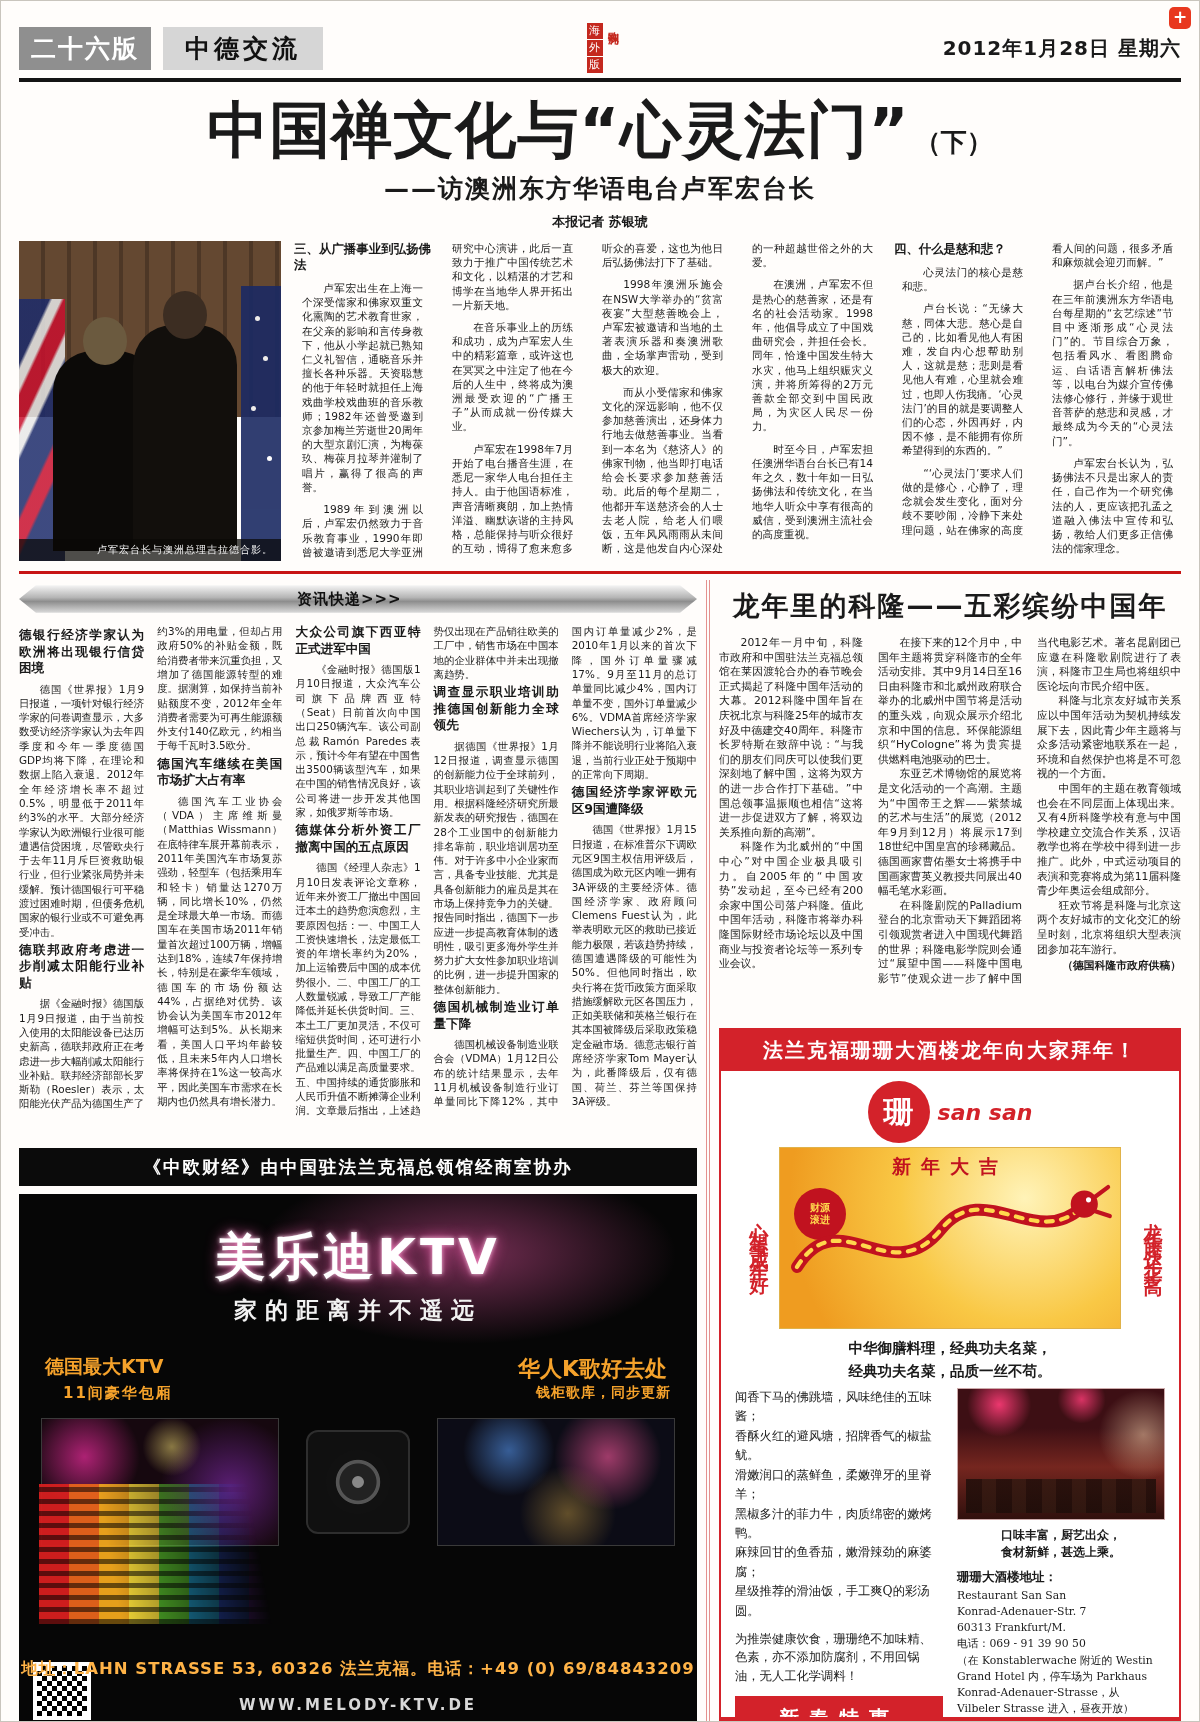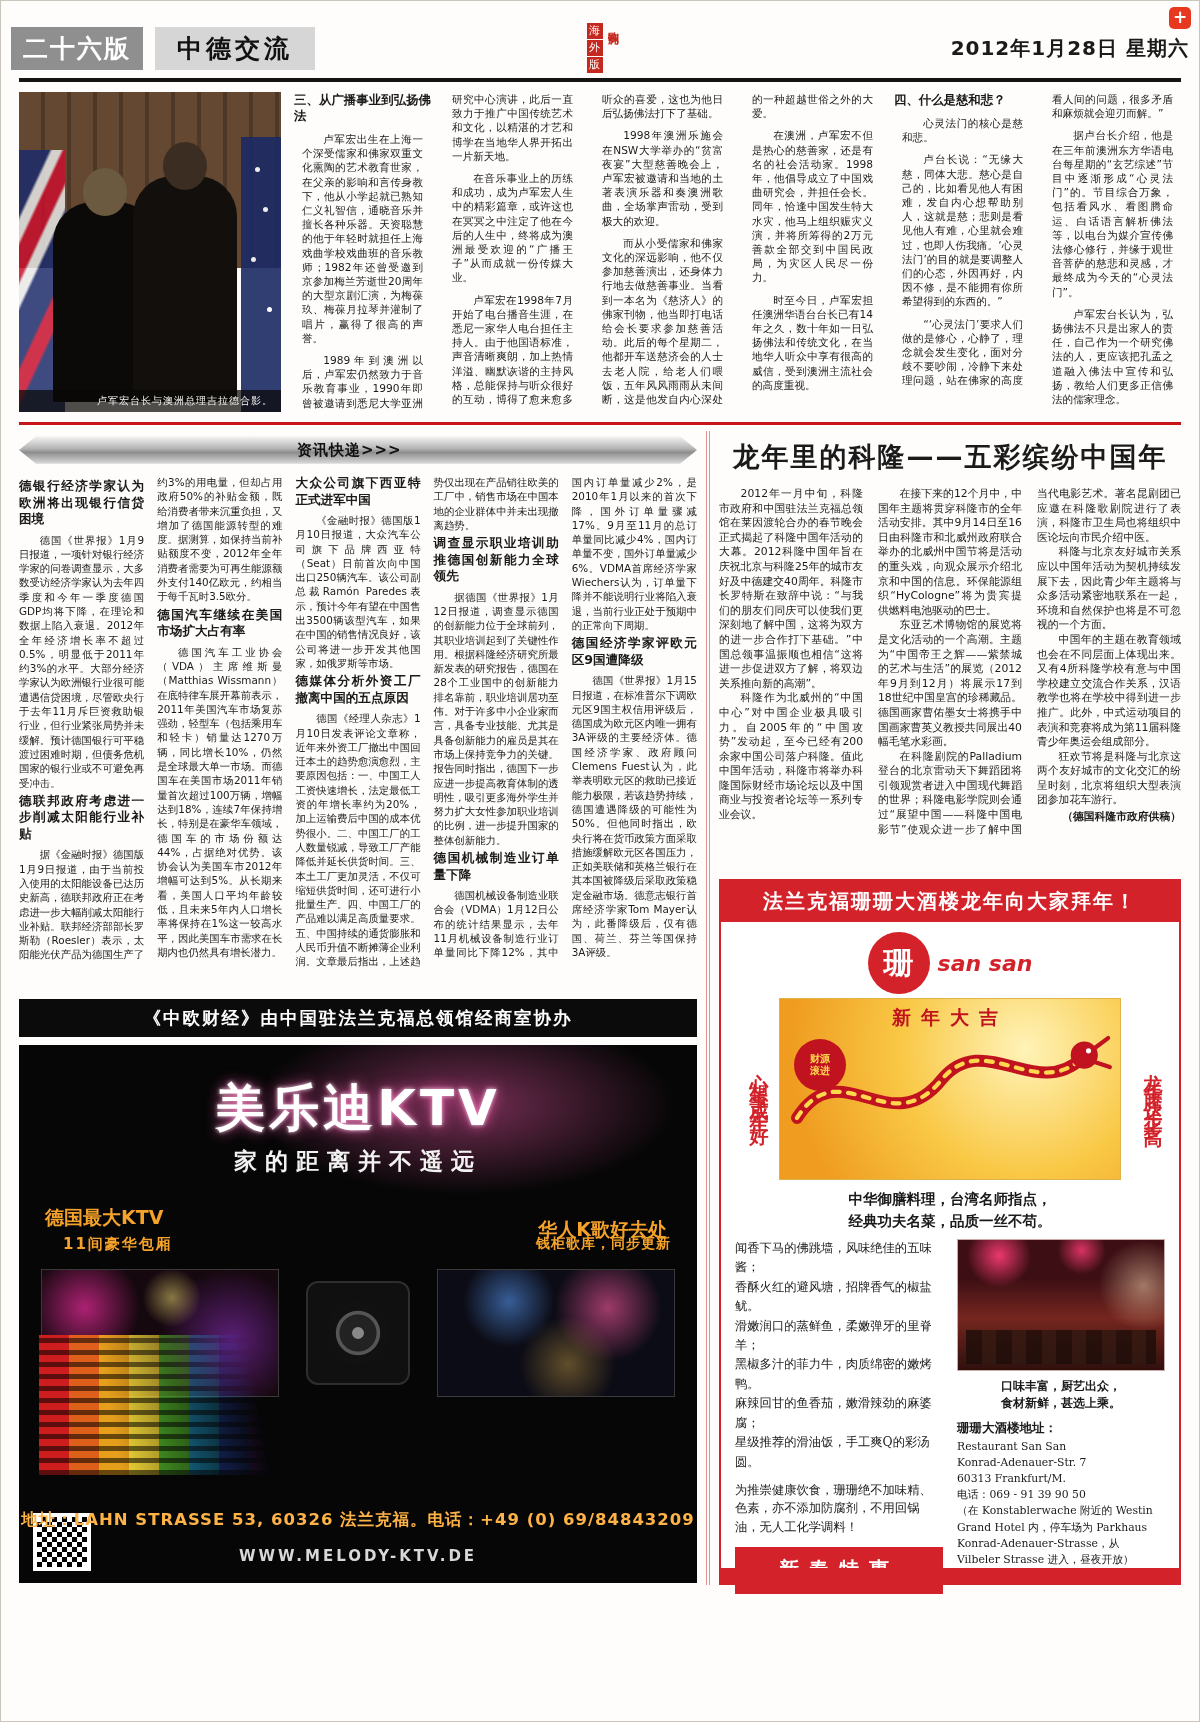--- a/index.html
+++ b/index.html
@@ -7,21 +7,21 @@
   .page {
     position: relative; width: 1200px; height: 1722px; margin: 0 auto;
     background: #fffdfb; color:#1a1a1a; overflow: hidden;
     font-family: "DejaVu Sans", "Liberation Sans", sans-serif;
     border: 1px solid #c9c5bd;
   }
   
   .corner-plus { position:absolute; top:6px; right:8px; width:22px; height:22px;
     background:#e8381f; color:#fff; border-radius:5px; font-size:17px; line-height:21px;
     text-align:center; font-weight:900; cursor:pointer; }
-  .masthead-row { display:flex; align-items:center; padding:26px 10px 8px; position:relative; }
+  .masthead-row { display:flex; align-items:center; padding:26px 18px 8px; position:relative; }
   .edition-box { background:#8f8f8f; color:#fff; font-size:25px; font-weight:800; padding:5px 12px; letter-spacing:2px; }
   .section-box { background:#d6d6d6; color:#111; font-size:25px; font-weight:800; padding:5px 22px; margin-left:12px; letter-spacing:4px; }
   .logo-wrap { position:absolute; left:0; right:0; display:flex; justify-content:center; align-items:center; pointer-events:none; }
   .logo-title { color:#c4281e; font-size:44px; font-weight:900; font-style:italic;
     font-family:"DejaVu Serif","Liberation Serif",serif; letter-spacing:2px; }
   .logo-stack { display:flex; margin-left:6px; }
   .logo-overseas { display:flex; flex-direction:column; }
   .logo-overseas span { width:16px; height:16px; background:#c4281e; color:#fff; font-size:11px;
     line-height:16px; text-align:center; margin-bottom:1px; }
   .logo-europe { writing-mode:vertical-rl; color:#c4281e; font-size:11px; font-weight:700; margin-left:2px; letter-spacing:1px; }
@@ -76,21 +76,21 @@
     padding:7px 0; margin:8px 0 8px; letter-spacing:2px; }
   .ktv { position:relative; height:538px; background:#060606; color:#fff; overflow:hidden; }
   .ktv-glow { position:absolute; left:35%; top:-30px; width:420px; height:180px;
     background: radial-gradient(closest-side, rgba(226,85,160,.5), transparent); }
   .ktv-title { position:relative; text-align:center; font-size:50px; font-weight:900; padding-top:30px;
     letter-spacing:4px; text-shadow:0 0 14px #e255a0, 0 0 4px #fff; }
   .ktv-sub { position:relative; text-align:center; font-size:23px; letter-spacing:8px; color:#f2f2f2; margin-top:4px; font-weight:700; }
   .ktv-tag { position:absolute; color:#f5a22b; font-weight:800; }
   .ktv-tag.l1 { left:26px; top:160px; font-size:19px; }
   .ktv-tag.l2 { left:44px; top:190px; font-size:15px; letter-spacing:2px; }
-  .ktv-tag.r1 { right:30px; top:172px; font-size:19px; }
+  .ktv-tag.r1 { right:30px; top:160px; font-size:22px; }
   .ktv-tag.r2 { right:26px; top:190px; font-size:14px; letter-spacing:1px; }
   .ktv-photos { position:absolute; top:224px; left:0; right:0; display:flex; justify-content:space-between; padding:0 22px; }
   .ktv-photo { width:238px; height:128px; border:1px solid #3a3a3a; position:relative; overflow:hidden; background:#150a10; }
   .ktv-photo.a { background:
      radial-gradient(circle at 18% 30%, rgba(210,40,140,.8), transparent 26%),
      radial-gradient(circle at 55% 22%, rgba(250,230,120,.5), transparent 18%),
      radial-gradient(circle at 80% 55%, rgba(120,40,160,.7), transparent 35%), #16080f; }
   .ktv-photo.b { background:
      radial-gradient(circle at 30% 25%, rgba(90,160,255,.55), transparent 24%),
      radial-gradient(circle at 72% 30%, rgba(255,90,160,.6), transparent 28%),
@@ -178,20 +178,26 @@
           <span>外</span>
           <span>版</span>
         </span>
         <span class="logo-europe">欧洲刊</span>
       </span>
     </div>
     <div class="date-text">2012年1月28日 星期六</div>
   </div>
   <div class="masthead-rule"></div>
 
+  <div class="headline-block">
+    <span class="main-title">中国禅文化与“心灵法门”</span>
+    <span class="title-suffix">（下）</span>
+    <div class="sub-title">——访澳洲东方华语电台卢军宏台长</div>
+    <div class="byline">本报记者 苏银琥</div>
+  </div>
 
   <div class="article-row">
     <div class="photo">
       <div class="photo-shelf"></div>
       <div class="photo-ukflag"></div>
       <div class="photo-auflag"></div>
       <div class="fig l">
           <div class="head"></div>
         </div>
       <div class="fig r">
@@ -303,21 +309,21 @@
               <path d="M20,140 C70,60 130,170 190,95 C240,35 300,120 355,70" stroke="#c1121f" stroke-width="14" fill="none" stroke-linecap="round"></path>
               <path d="M20,140 C70,60 130,170 190,95 C240,35 300,120 355,70" stroke="#ffd84d" stroke-width="5" fill="none" stroke-linecap="round" stroke-dasharray="8 10"></path>
               <circle cx="358" cy="66" r="16" fill="#c1121f"></circle>
               <circle cx="363" cy="61" r="3" fill="#fff"></circle>
               <path d="M370,58 l16,-12 M370,74 l18,6" stroke="#c1121f" stroke-width="5" stroke-linecap="round"></path>
             </svg>
           </div>
           <div class="ss-couplet">龙年腾达步步高</div>
         </div>
         <div class="ss-tagline">
-          <div>中华御膳料理，台湾名师指点，</div>
+          <div>中华御膳料理，经典功夫名菜，</div>
           <div>经典功夫名菜，品质一丝不苟。</div>
         </div>
         <div class="ss-body">
           <div class="ss-left">
             <div class="dishes">
                 <p>闻香下马的佛跳墙，风味绝佳的五味酱；</p>
                 <p>香酥火红的避风塘，招牌香气的椒盐鱿。</p>
                 <p>滑嫩润口的蒸鲜鱼，柔嫩弹牙的里脊羊；</p>
                 <p>黑椒多汁的菲力牛，肉质绵密的嫩烤鸭。</p>
                 <p>麻辣回甘的鱼香茄，嫩滑辣劲的麻婆腐；</p>

